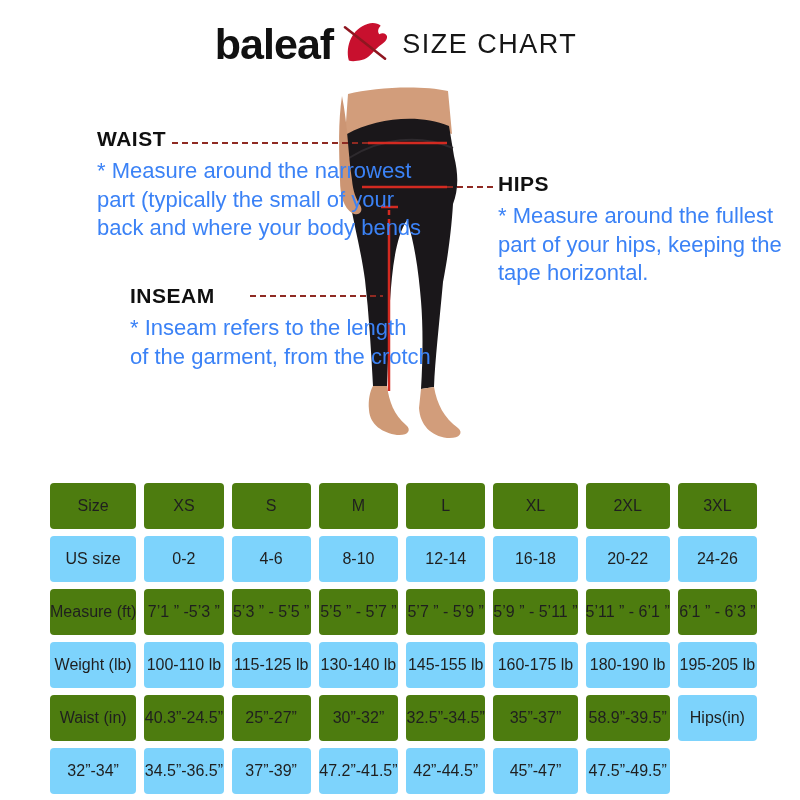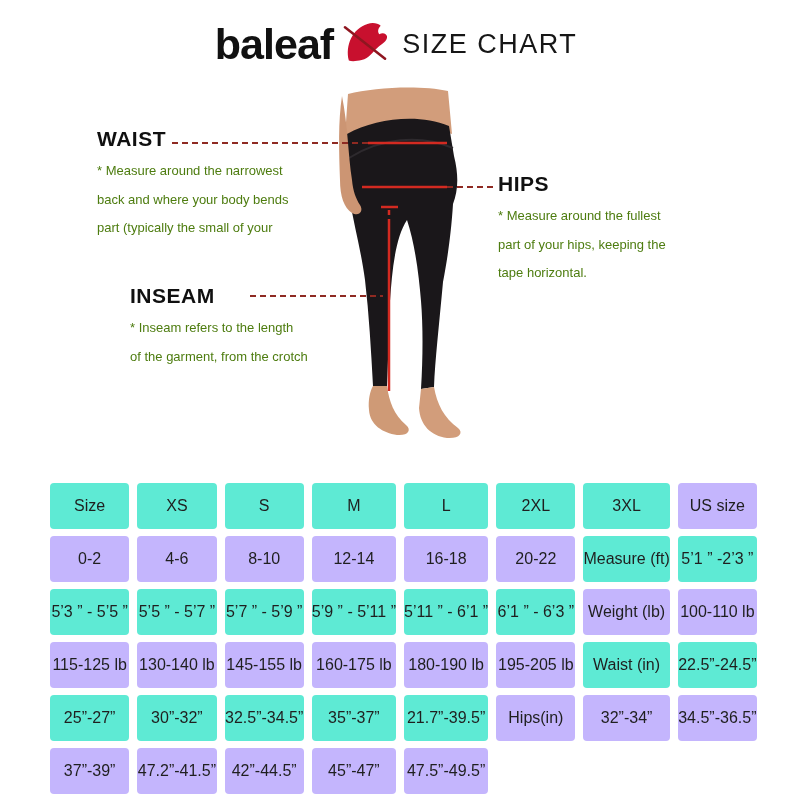--- a/index.html
+++ b/index.html
@@ -23,38 +23,38 @@
   
   .figure-area{position:absolute;left:0;top:0;width:800px;height:480px;padding-left:31px;}
   .model-svg{position:absolute;left:335px;top:86px;width:150px;height:384px;}
   .lines-overlay{position:absolute;left:0;top:0;width:800px;height:480px;pointer-events:none;}
   .anno{position:absolute;}
   .anno h3{
     margin:0;font-size:21px;font-weight:700;color:#101010;letter-spacing:.5px;
   }
   .anno .desc{margin-top:6px;}
   .anno .desc div{
-    font-size:13px;line-height:28.5px;color:#4d7c0f;white-space:nowrap;
+    font-size:22px;line-height:28.5px;color:#3b82f6;white-space:nowrap;
   }
   .anno-waist{left:97px;top:127px;}
   .anno-hips{left:498px;top:172px;}
   .anno-inseam{left:130px;top:284px;}
   
   .size-table{
     position:absolute;left:50px;top:483px;width:707px;
     display:grid;grid-template-columns:repeat(8,1fr);
     column-gap:8px;row-gap:7px;grid-auto-rows:46px;
   }
   .cell{
     display:flex;align-items:center;justify-content:center;
     border-radius:4px;font-size:16px;color:#1f1f1f;white-space:nowrap;
     overflow:visible;
   }
-  .cell.gray{background:#5eead4;}
-  .cell.blue{background:#c4b5fd;}
+  .cell.gray{background:#4d7c0f;}
+  .cell.blue{background:#7dd3fc;}
 </style>
 </head>
 <body>
 
 <div class="header">
   <span class="brand">baleaf</span>
   <svg class="logo" viewBox="0 0 48 46">
     <path d="M7,42 C3,26 11,9 26,4.5 C31,3 36.5,3.5 39.5,6.5 C37,9 36,12.5 38,15 C42,13 45.5,14.5 46,17.5 C46.5,22 41,25 36.5,28.5 C31,33 28,39.5 20,41.5 C15,42.7 10,43.2 7,42 Z" fill="#c8102e"></path>
     <path d="M3,8 L44,40" stroke="#8f1620" stroke-width="2.6" fill="none" stroke-linecap="round"></path>
   </svg>
@@ -99,22 +99,22 @@
     <line x1="250" y1="296" x2="383" y2="296" stroke="#8f2a22" stroke-width="2" stroke-dasharray="6,4"></line>
     <line x1="381" y1="207" x2="398" y2="207" stroke="#d32a21" stroke-width="2.5"></line>
     <line x1="389" y1="210" x2="389" y2="224" stroke="#d32a21" stroke-width="2.5" stroke-dasharray="5,4"></line>
     <line x1="389" y1="224" x2="389" y2="391" stroke="#d32a21" stroke-width="2.5"></line>
   </svg>
 
   <div class="anno anno-waist">
     <h3>WAIST</h3>
     <div class="desc">
       <div>* Measure around the narrowest</div>
+      <div>part (typically the small of your</div>
       <div>back and where your body bends</div>
-      <div>part (typically the small of your</div>
     </div>
   </div>
 
   <div class="anno anno-hips">
     <h3>HIPS</h3>
     <div class="desc">
       <div>* Measure around the fullest</div>
       <div>part of your hips, keeping the</div>
       <div>tape horizontal.</div>
     </div>
@@ -128,52 +128,54 @@
     </div>
   </div>
 </div>
 
 <div class="size-table">
     <div class="cell gray">Size</div>
     <div class="cell gray">XS</div>
     <div class="cell gray">S</div>
     <div class="cell gray">M</div>
     <div class="cell gray">L</div>
+    <div class="cell gray">XL</div>
     <div class="cell gray">2XL</div>
     <div class="cell gray">3XL</div>
     <div class="cell blue">US size</div>
     <div class="cell blue">0-2</div>
     <div class="cell blue">4-6</div>
     <div class="cell blue">8-10</div>
     <div class="cell blue">12-14</div>
     <div class="cell blue">16-18</div>
     <div class="cell blue">20-22</div>
+    <div class="cell blue">24-26</div>
     <div class="cell gray">Measure (ft)</div>
-    <div class="cell gray">5’1 ” -2’3 ”</div>
+    <div class="cell gray">7’1 ” -5’3 ”</div>
     <div class="cell gray">5’3 ” - 5’5 ”</div>
     <div class="cell gray">5’5 ” - 5’7 ”</div>
     <div class="cell gray">5’7 ” - 5’9 ”</div>
     <div class="cell gray">5’9 ” - 5’11 ”</div>
     <div class="cell gray">5’11 ” - 6’1 ”</div>
     <div class="cell gray">6’1 ” - 6’3 ”</div>
     <div class="cell blue">Weight (lb)</div>
     <div class="cell blue">100-110 lb</div>
     <div class="cell blue">115-125 lb</div>
     <div class="cell blue">130-140 lb</div>
     <div class="cell blue">145-155 lb</div>
     <div class="cell blue">160-175 lb</div>
     <div class="cell blue">180-190 lb</div>
     <div class="cell blue">195-205 lb</div>
     <div class="cell gray">Waist (in)</div>
-    <div class="cell gray">22.5”-24.5”</div>
+    <div class="cell gray">40.3”-24.5”</div>
     <div class="cell gray">25”-27”</div>
     <div class="cell gray">30”-32”</div>
     <div class="cell gray">32.5”-34.5”</div>
     <div class="cell gray">35”-37”</div>
-    <div class="cell gray">21.7”-39.5”</div>
+    <div class="cell gray">58.9”-39.5”</div>
     <div class="cell blue">Hips(in)</div>
     <div class="cell blue">32”-34”</div>
     <div class="cell blue">34.5”-36.5”</div>
     <div class="cell blue">37”-39”</div>
     <div class="cell blue">47.2”-41.5”</div>
     <div class="cell blue">42”-44.5”</div>
     <div class="cell blue">45”-47”</div>
     <div class="cell blue">47.5”-49.5”</div>
   </div>
 

